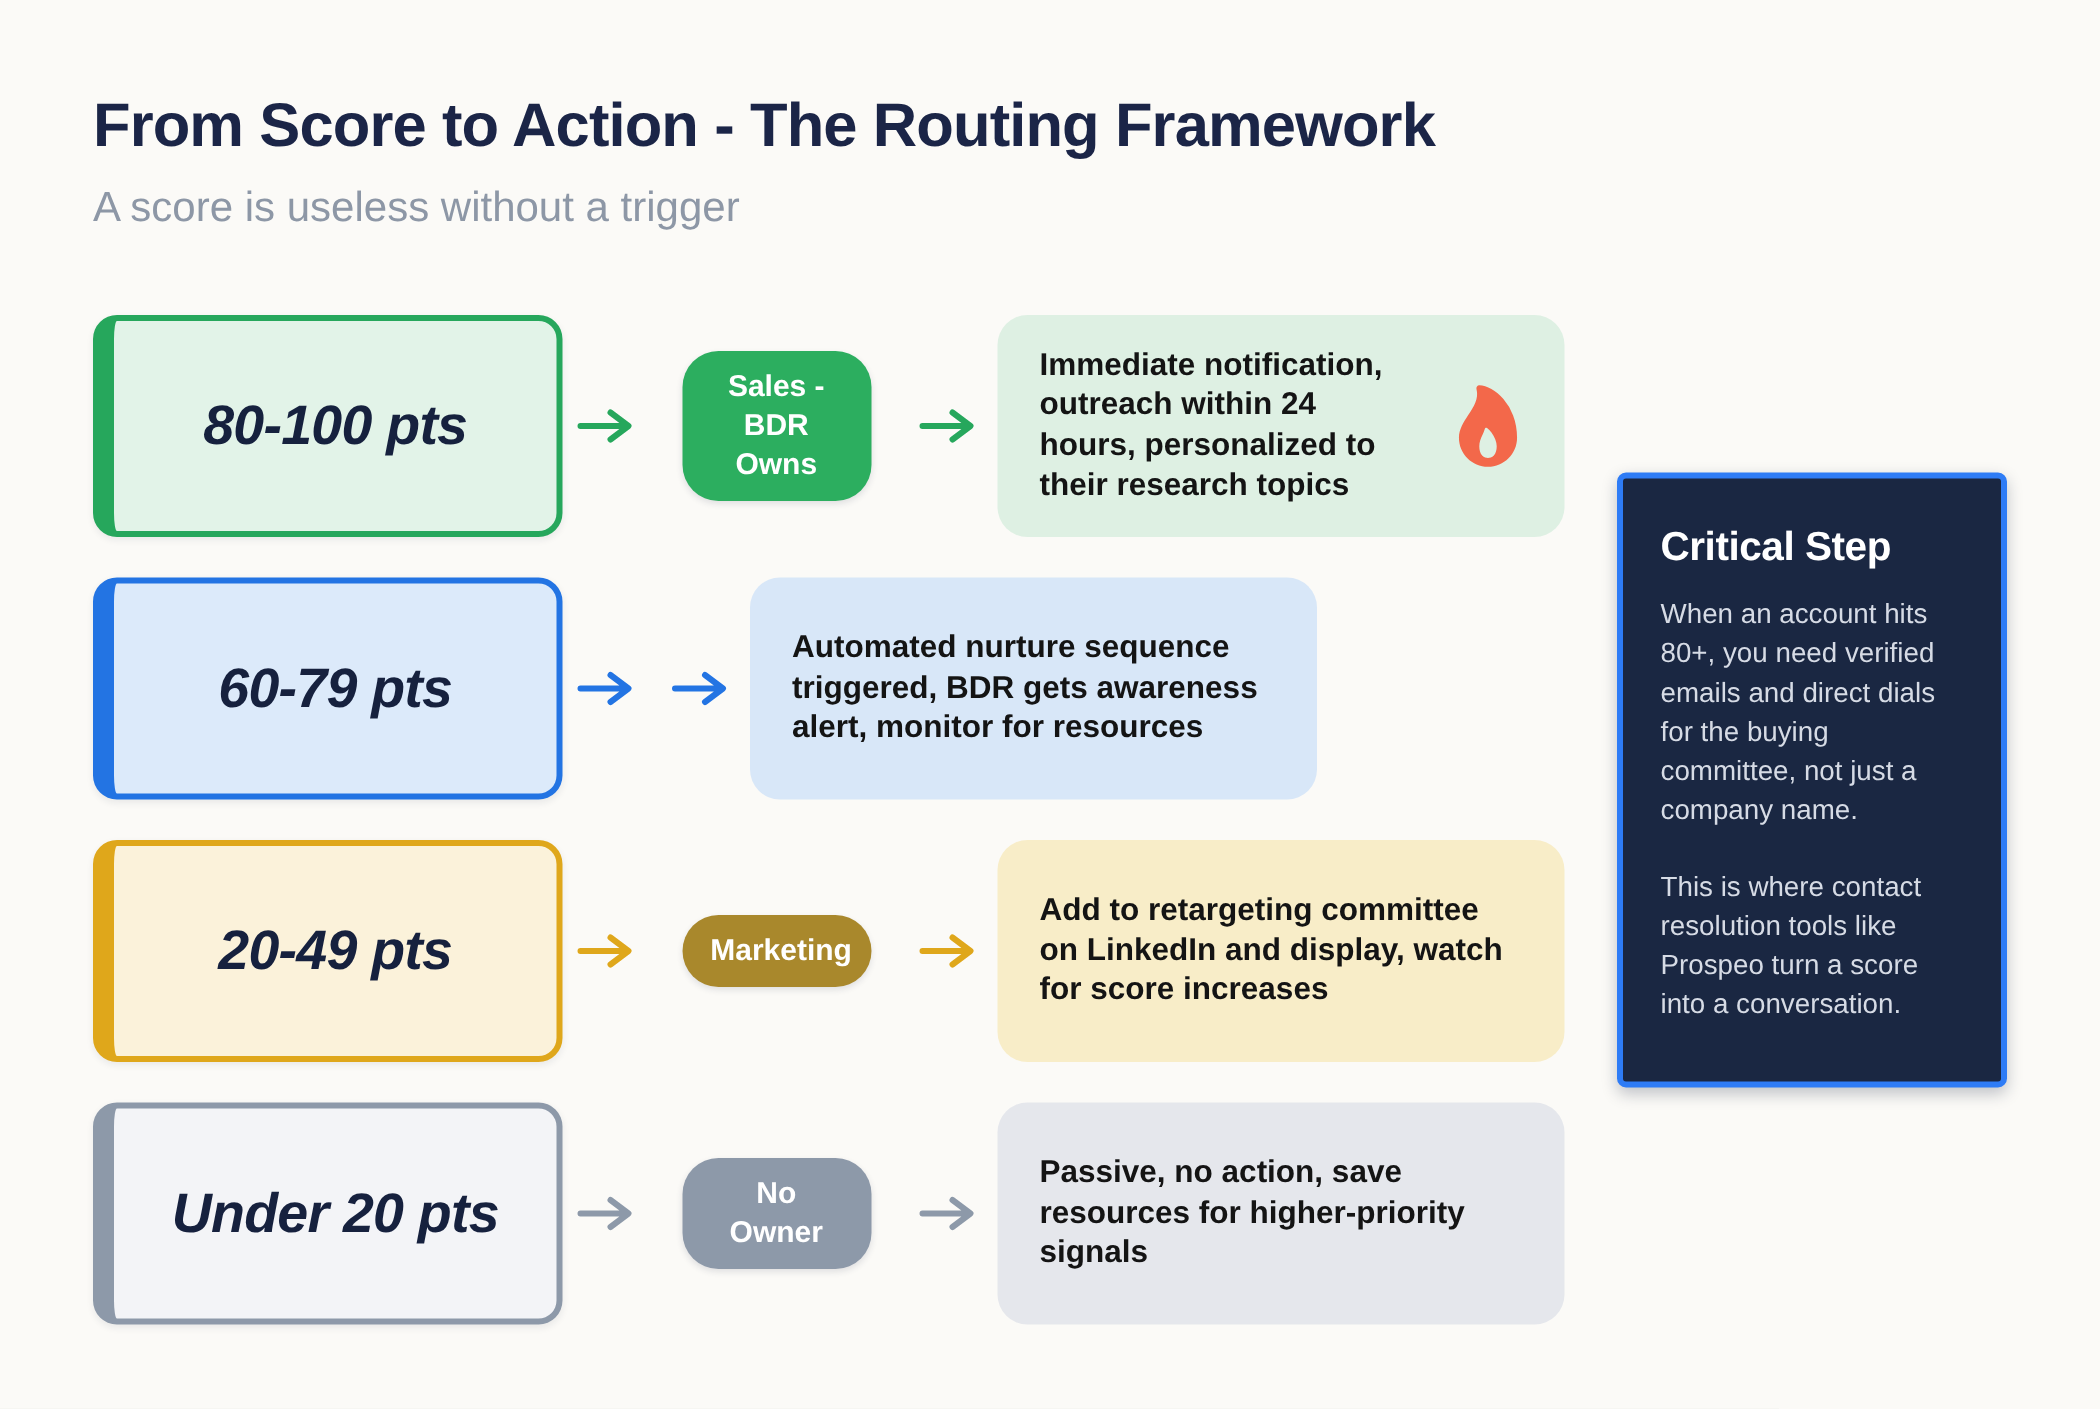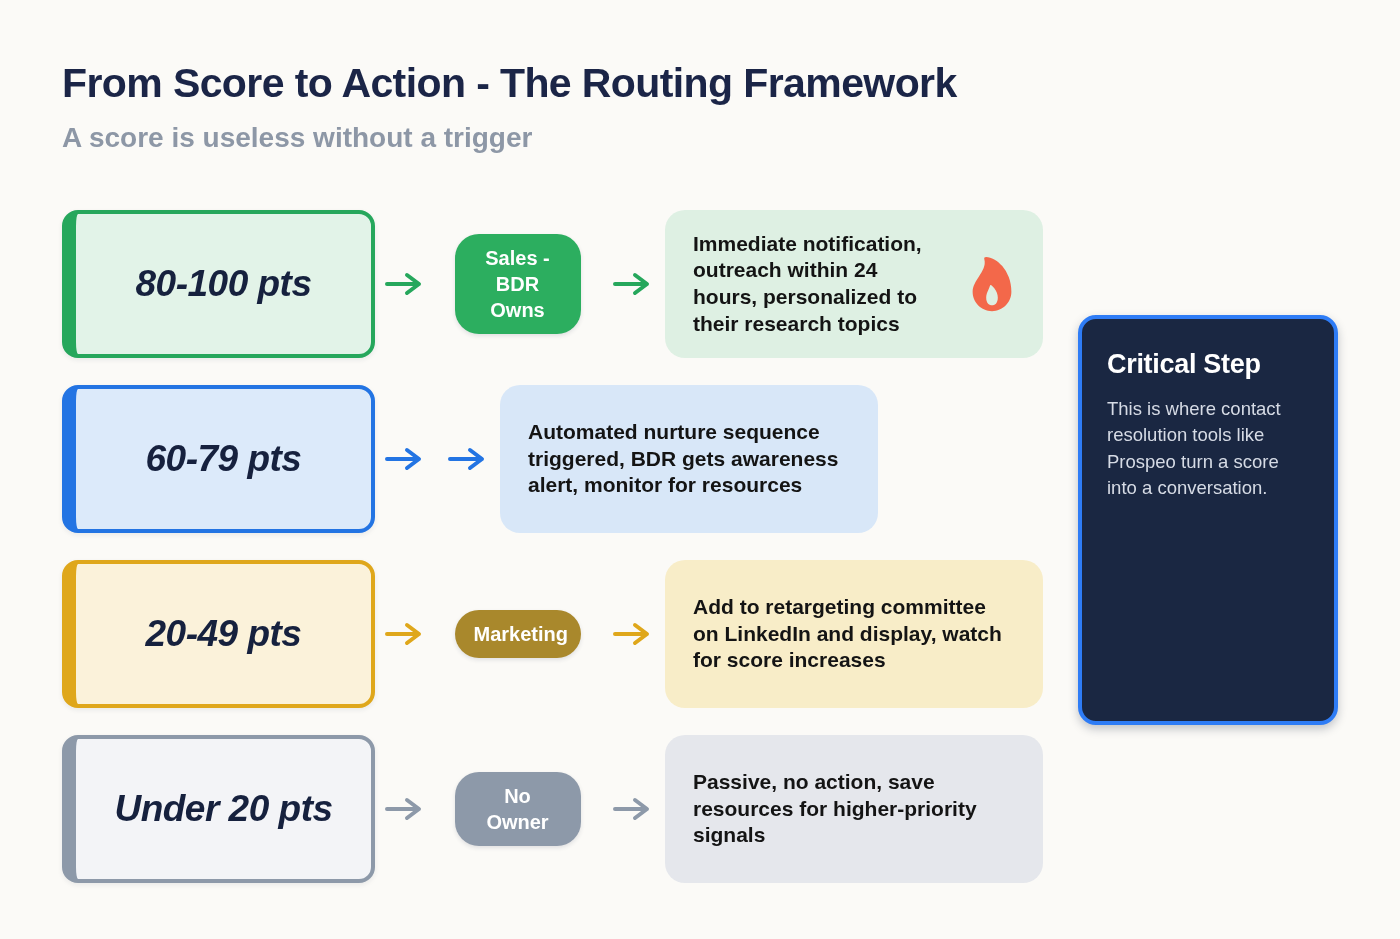--- a/index.html
+++ b/index.html
@@ -22,21 +22,21 @@
     font-weight: 800;
     letter-spacing: -0.6px;
     color: #1b2547;
   }
 
   .page-subtitle {
     position: absolute;
     left: 62px;
     top: 122px;
     font-size: 28px;
-    font-weight: 700;
+    font-weight: 400;
     color: #8d97a6;
   }
 
   .rows {
     position: absolute;
     left: 62px;
     top: 210px;
     display: flex;
     flex-direction: column;
     gap: 27px;
@@ -126,21 +126,21 @@
   }
 
   .critical-card {
     position: absolute;
     left: 1078px;
     top: 315px;
     width: 260px;
     height: 410px;
     background: #1a2742;
     border: 4px solid #2e7cf6;
-    border-radius: 18px;
+    border-radius: 6px;
     padding: 26px 25px;
     box-shadow: 0 4px 10px rgba(20,30,60,0.25);
   }
 
   .critical-title {
     font-size: 27px;
     font-weight: 800;
     color: #ffffff;
     margin: 4px 0 16px;
     letter-spacing: -0.3px;
@@ -252,16 +252,17 @@
       </div>
       <div class="action-box">
         <p class="action-text">Passive, no action, save resources for higher-priority signals</p>
       </div>
     </div>
 
   </div>
 
   <aside class="critical-card">
     <h2 class="critical-title">Critical Step</h2>
+    <p class="critical-para">When an account hits 80+, you need verified emails and direct dials for the buying committee, not just a company name.</p>
     <p class="critical-para">This is where contact resolution tools like Prospeo turn a score into a conversation.</p>
   </aside>
 
 </div>
 
 </body></html>

